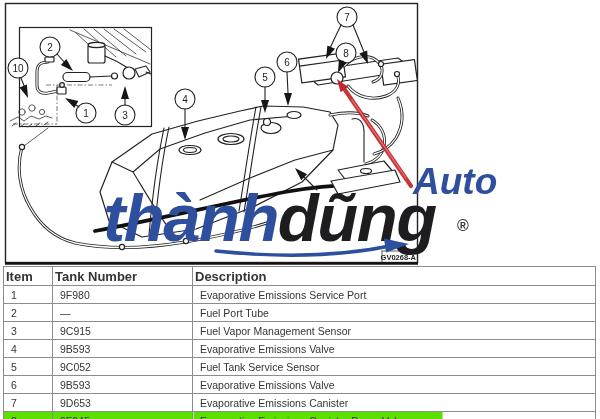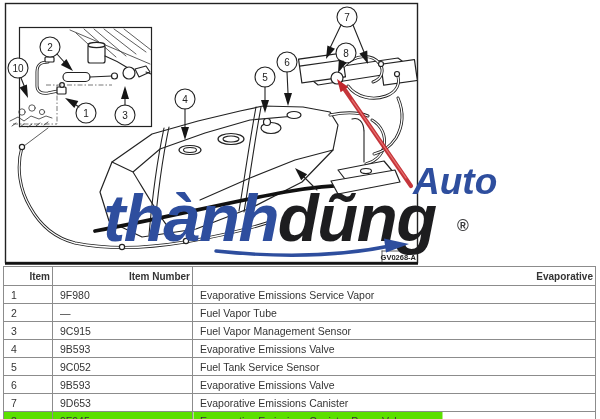--- a/index.html
+++ b/index.html
@@ -22,21 +22,21 @@
            font-family:"Liberation Sans",sans-serif}
   .wm-auto{font-style:italic;font-weight:bold;font-size:37px;fill:#2e4e9e;
            font-family:"Liberation Sans",sans-serif}
   .wm-r{font-weight:bold;font-size:16px;fill:#3a3a3c;font-family:"Liberation Sans",sans-serif}
 
   
   #parts-table{position:absolute;left:3px;top:266px;width:593px;border-collapse:collapse;
                table-layout:fixed;font-size:10.5px;color:#343434;background:#fff;}
   #parts-table th,#parts-table td{border:1px solid #8c8c8c;height:17px;padding:0 4px 0 7px;
                white-space:nowrap;overflow:hidden;vertical-align:middle;}
-  #parts-table th{height:18px;font-weight:bold;font-size:10px;text-align:right;padding:0 2px;}
+  #parts-table th{height:18px;font-weight:bold;font-size:13px;text-align:left;padding:0 2px;}
   tr.hl td{background:#5ce000;}
   tr.hl td.desc{background:linear-gradient(to right,#5ce000 0,#5ce000 249px,#ffffff 249px);}
 </style>
 </head>
 <body>
 
 <div id="stage">
 
   <svg id="diagram" width="600" height="266" viewBox="0 0 600 266" xmlns="http://www.w3.org/2000/svg">
 
@@ -216,34 +216,34 @@
 
   <table id="parts-table">
     <colgroup>
         <col style="width:49px">
         <col style="width:140px">
         <col>
       </colgroup>
     <thead>
       <tr>
         <th>Item</th>
-        <th>Item Number</th>
-        <th>Evaporative</th>
+        <th>Tank Number</th>
+        <th>Description</th>
       </tr>
     </thead>
     <tbody>
       <tr>
         <td>1</td>
         <td>9F980</td>
-        <td class="desc">Evaporative Emissions Service Vapor</td>
+        <td class="desc">Evaporative Emissions Service Port</td>
       </tr>
       <tr>
         <td>2</td>
         <td>—</td>
-        <td class="desc">Fuel Vapor Tube</td>
+        <td class="desc">Fuel Port Tube</td>
       </tr>
       <tr>
         <td>3</td>
         <td>9C915</td>
         <td class="desc">Fuel Vapor Management Sensor</td>
       </tr>
       <tr>
         <td>4</td>
         <td>9B593</td>
         <td class="desc">Evaporative Emissions Valve</td>

